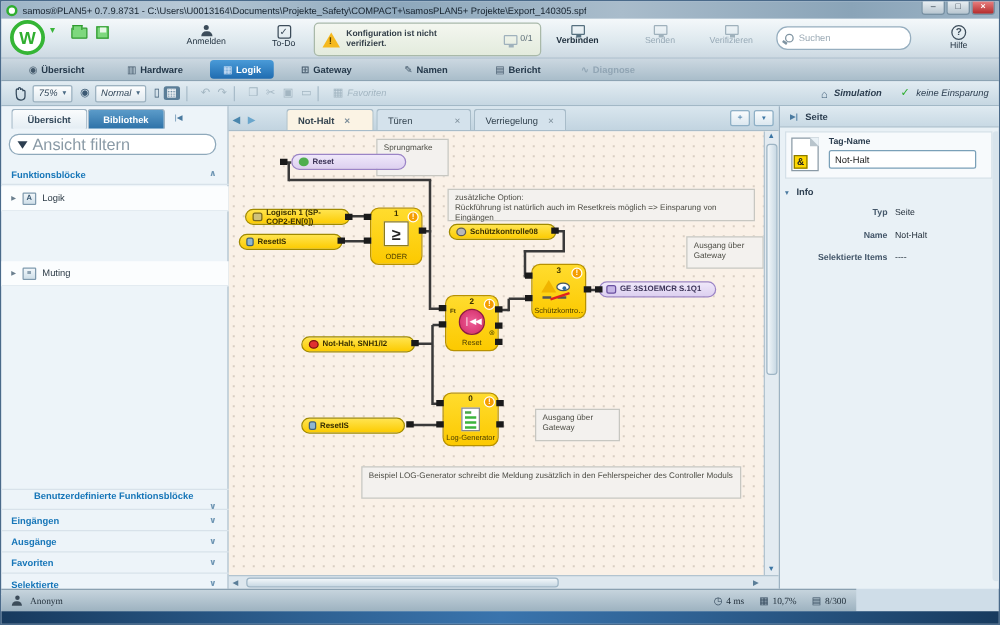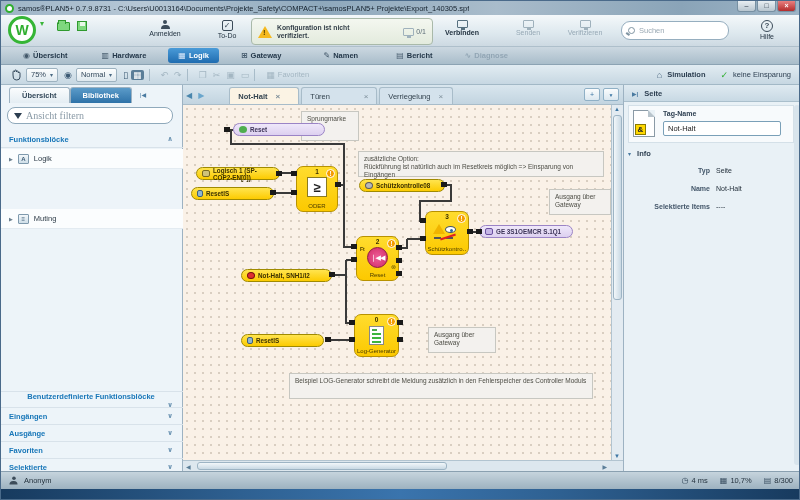--- a/index.html
+++ b/index.html
@@ -55,40 +55,40 @@
   #ribbon { left:0; top:46px; width:800px; height:18px;
     background:linear-gradient(#ccd8e1,#a9bdca); border-bottom:1px solid #8ca3b3; display:flex; align-items:center; }
   .rtab { display:flex; align-items:center; gap:3px; font-size:7.5px; font-weight:bold; color:#24384a; padding:2px 8px; }
   .rtab .ric { font-size:8px; color:#44596b; }
   .rtab.active { background:linear-gradient(#4a9bd8,#1f6cb0); color:#fff; border-radius:3px; margin:0 4px; padding:3px 10px; }
   .rtab.active .ric { color:#dceafb; }
   .rtab.dim, .rtab.dim .ric { color:#91a5b4; }
 
   
   #toolbar2 { left:0; top:64px; width:800px; height:20px;
-    background:linear-gradient(#e2ecf2,#c6d7e2); border-bottom:1px solid #a2b8c6; display:flex; align-items:center; font-size:7.5px; color:#34495c; }
+    background:linear-gradient(#e2ecf2,#c6d7e2); border-bottom:1px solid #a2b8c6; display:flex; align-items:center; font-size:7.5px; color:#34495c;font-style:italic; }
   .t2-sep { width:1px; height:12px; background:#a8bcc9; margin:0 5px; }
   .t2-dd { height:14px; background:linear-gradient(#fdfefe,#dfe9ef); border:1px solid #9db2c0; border-radius:2px; display:flex; align-items:center; padding:0 4px; gap:4px; margin-left:4px; }
   .t2-ic { font-size:9px; color:#3c5a74; margin-left:6px; }
   .t2-ic.dim { color:#a3b6c2; }
   .t2-ic.pressed { background:#5b7e98; color:#fff; border-radius:2px; padding:0 2px; margin-left:3px; }
   .hand-svg { margin-left:10px; }
   #t2-right { position:absolute; right:10px; display:flex; align-items:center; gap:5px; }
   #t2-right .sim { font-weight:bold; color:#2c3e50; }
   .green-check { color:#2fae2f; font-weight:bold; font-size:9px; }
 
   
   #sidebar { left:0; top:84px; width:182px; height:386px; background:#edf4f9; border-right:1px solid #9db2c2; }
   #side-tabs { position:absolute; left:0; top:2px; width:182px; height:16px; display:flex; padding-left:8px; }
   .side-tab { font-size:7.5px; font-weight:bold; padding:3px 12px; border:1px solid #9db2c2; border-bottom:none; border-radius:3px 3px 0 0; background:linear-gradient(#fafcfd,#e4edf3); color:#33485a; }
   .side-tab.active { background:linear-gradient(#5b9bc9,#2e72a8); color:#fff; }
   .side-collapse { font-size:6px; color:#4a7aa0; margin-left:8px; margin-top:4px; }
   #filterbox { position:absolute; left:6px; top:22px; width:166px; height:17px; background:#fff; border:1px solid #8fa9bb; border-radius:8px; display:flex; align-items:center; padding:0 6px; gap:4px; }
   .funnel { width:0; height:0; border-left:4px solid transparent; border-right:4px solid transparent; border-top:6px solid #2c3e50; }
-  #filter-ph { font-size:10px; color:#8a9aa6;font-family:Liberation Serif, serif; }
+  #filter-ph { font-size:13px; color:#8a9aa6; }
   .side-section-hd { position:absolute; left:0; width:182px; height:17px; display:flex; align-items:center; padding:0 10px 0 8px; font-size:7.5px; font-weight:bold; color:#1776b8; border-bottom:1px solid #d8e2ea; }
   .side-section-hd .chev { margin-left:auto; color:#6f96b4; font-size:7px; }
   .side-item { position:absolute; left:0; width:182px; height:20px; display:flex; align-items:center; gap:5px; padding:0 8px; background:#fbfdfe; border-bottom:1px solid #e3ebf1; font-size:7.5px; color:#2d3b47; }
   .side-item .exp { font-size:5px; color:#6b7f8e; }
   .si-ic { width:11px; height:10px; border:1px solid #7e99ad; border-radius:1px; background:linear-gradient(#f2f7fa,#cfdfe9); font-size:6px; color:#3c5a74; text-align:center; line-height:9px; font-weight:bold; }
 
   
   #canvasarea { left:182px; top:84px; width:440px; height:386px; background:#cfdde8; }
   #ctabstrip { position:absolute; left:0; top:0; width:440px; height:20px; background:linear-gradient(#d9e6ee,#c2d4e0); border-bottom:1px solid #a8bcc9; display:flex; align-items:flex-end; }
   .cnav { font-size:8px; color:#4a86ad; margin:0 3px 4px 3px; }
@@ -146,22 +146,22 @@
   #tagname-lbl { font-size:7px; font-weight:bold; color:#2c3e50; }
   #tagname-input { margin-top:3px; width:118px; height:15px; background:#fff; border:1px solid #7aa0b8; border-radius:2px; font-size:7.5px; color:#222; padding:0 4px; font-family:inherit; }
   #info-hd { position:absolute; left:4px; top:64px; font-size:7.5px; color:#2c3e50; font-weight:bold; }
   #info-hd .tri { color:#4a7aa0; font-size:6px; margin-right:4px; }
   .info-row { position:absolute; left:0; width:178px; display:flex; font-size:7px; }
   .info-row .lb { width:86px; text-align:right; font-weight:bold; color:#44576a; }
   .info-row .vl { margin-left:6px; color:#1c2834; }
   #insp-scroll { position:absolute; right:1px; top:20px; width:6px; height:360px; background:#d8e4ec; border-radius:3px; }
 
   
-  #statusbar { left:0; top:470px; width:800px; height:18px; background:linear-gradient(#c6d4dd,#9db2c0); border-top:1px solid #8aa0b0;
-    display:flex; align-items:center; padding:4px 8px; font-size:7.5px; color:#24323e; }
+  #statusbar { left:0; top:470px; width:684px; height:18px; background:linear-gradient(#c6d4dd,#9db2c0); border-top:1px solid #8aa0b0;
+    display:flex; align-items:center; padding:4px 8px; font-size:7.5px; color:#24323e;font-family:Liberation Serif, serif; }
   #sb-right { position:absolute; right:8px; display:flex; align-items:center; gap:12px; }
   .sb-item { display:flex; align-items:center; gap:3px; }
   .sb-ic { font-size:8px; color:#34495c; }
   #bottomstrip { left:0; top:488px; width:800px; height:12px; background:linear-gradient(90deg,#173a5e,#2e6091 30%,#3a74ad 50%,#2e6091 70%,#173a5e); }
 </style>
 </head>
 <body>
 
 <div id="app">
 

